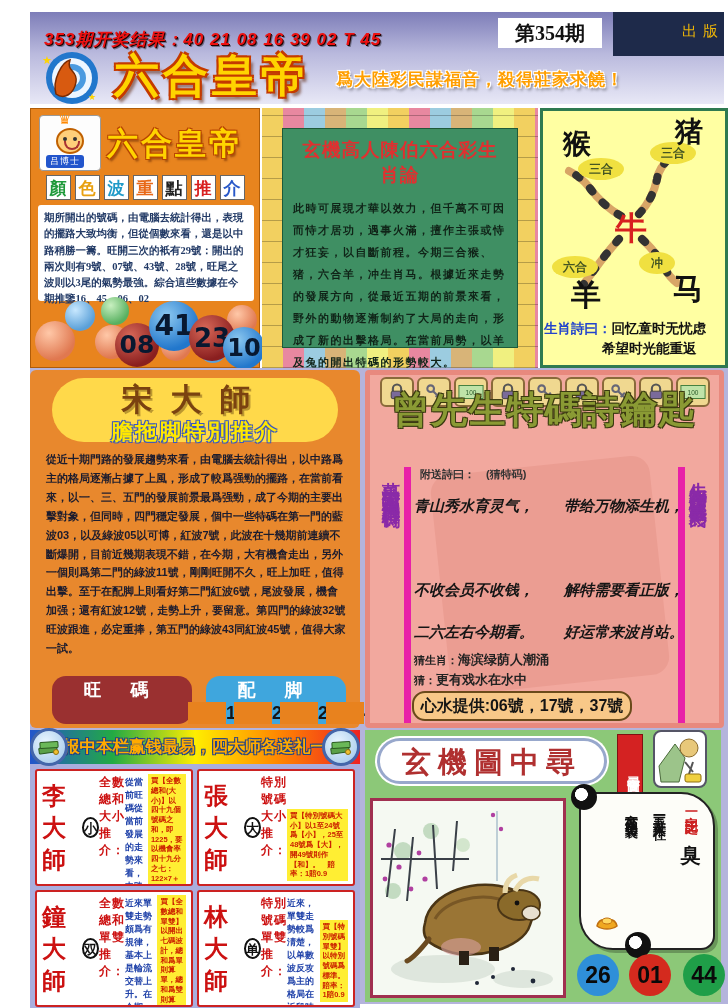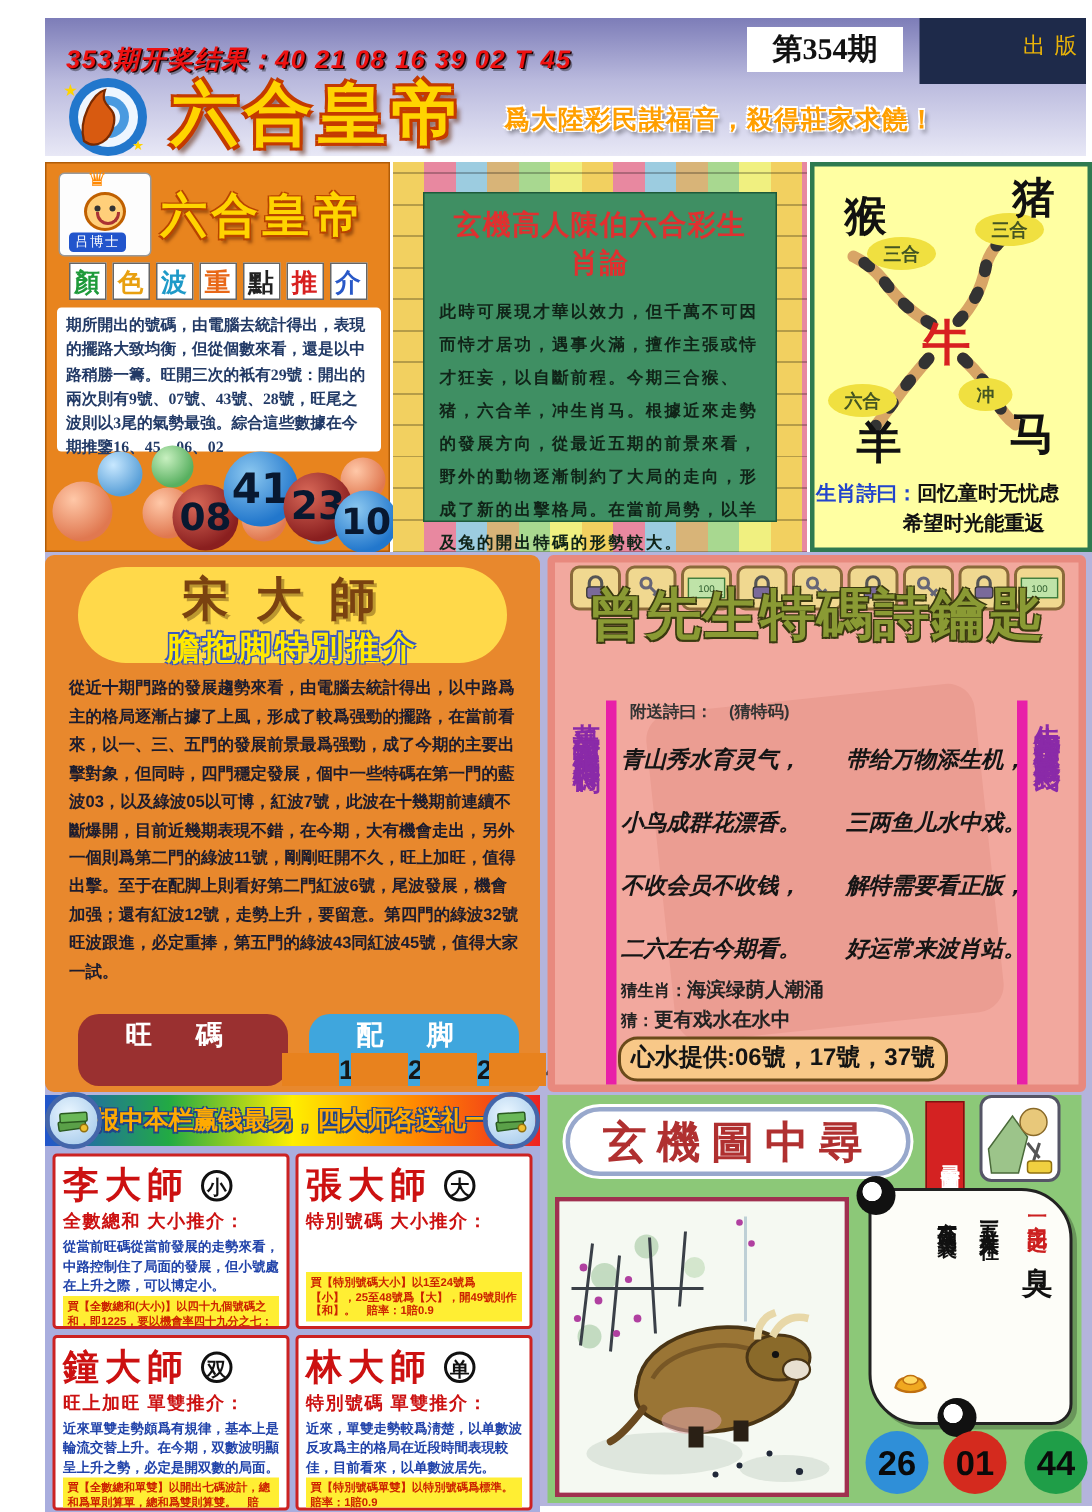--- a/index.html
+++ b/index.html
@@ -149,21 +149,21 @@
     display:flex; align-items:center; justify-content:center; }
   .m-banner-text { font-size:16.5px; font-weight:bold; color:#ffaa00; white-space:nowrap;
     text-shadow:-1px -1px 0 #224488, 1px -1px 0 #224488, -1px 1px 0 #224488, 1px 1px 0 #224488; }
   .money-circle { position:absolute; top:-2px; width:38px; height:38px; border-radius:50%;
     background:radial-gradient(circle at 40% 35%, #eaf6ff, #9cc4e8); border:3px solid #4466aa;
     display:flex; align-items:center; justify-content:center; }
   .money-circle.mc-l { left:0px; } .money-circle.mc-r { right:0px; }
   .m-grid { position:absolute; left:5px; top:39px; width:320px; display:grid;
     grid-template-columns:158px 158px; grid-auto-rows:117px; gap:4px; }
   .m-box { background:#fff; border:2px solid #cc2222; border-radius:3px; padding:3px 5px;
-    display:flex; flex-direction:column; overflow:hidden; }
+    display:flex; flex-direction:row; overflow:hidden; }
   .m-head { display:flex; align-items:center; gap:8px; }
   .m-name { font-size:24px; font-weight:bold; color:#cc1111; letter-spacing:4px;
     font-family:"Liberation Serif", serif; }
   .m-badge { width:21px; height:21px; border:2px solid #111; border-radius:50%;
     font-size:13px; font-weight:bold; text-align:center; line-height:20px; color:#111; }
   .m-sub { font-size:12px; font-weight:bold; color:#cc1111; letter-spacing:1px; }
   .m-body { font-size:9px; line-height:1.45; color:#2244aa; font-weight:bold; margin-top:2px; }
   .m-note { margin-top:auto; background:#ffee33; color:#cc2200; font-size:7.5px;
     line-height:1.3; padding:2px 3px; font-weight:bold; }
 
@@ -384,24 +384,20 @@
     </div>
     <div class="vstrip right">
       <span class="bar"></span>
       <span class="vtxt">先生相贈窺破天機爲彩民</span>
     </div>
     <div class="zeng-intro">附送詩曰：　(猜特码)</div>
     <div class="poem-row" style="top:122px;">
       <span class="poem-cell">青山秀水育灵气，</span>
       <span class="poem-cell">带给万物添生机，</span>
     </div>
-    <div class="poem-row" style="top:164px;">
-      <span class="poem-cell">小鸟成群花漂香。</span>
-      <span class="poem-cell">三两鱼儿水中戏。</span>
-    </div>
     <div class="poem-row" style="top:206px;">
       <span class="poem-cell">不收会员不收钱，</span>
       <span class="poem-cell">解特需要看正版，</span>
     </div>
     <div class="poem-row" style="top:248px;">
       <span class="poem-cell">二六左右今期看。</span>
       <span class="poem-cell">好运常来波肖站。</span>
     </div>
     <div class="zeng-hint" style="top:276px;">
       <span class="hl">猜生肖：</span><span>海滨绿荫人潮涌</span>
@@ -446,21 +442,21 @@
             <span class="m-badge">大</span>
           </div>
         <div class="m-sub">特別號碼 大小推介：</div>
         <div class="m-note">買【特別號碼大小】以1至24號爲【小】，25至48號爲【大】，開49號則作【和】。　賠率：1賠0.9</div>
       </div>
       <div class="m-box">
         <div class="m-head">
             <span class="m-name">鐘大師</span>
             <span class="m-badge">双</span>
           </div>
-        <div class="m-sub">旺上加旺 單雙推介：</div>
+        <div class="m-sub">全數總和 單雙推介：</div>
         <div class="m-body">近來單雙走勢頗爲有規律，基本上是輪流交替上升。在今期，双數波明顯呈上升之勢，必定是開双數的局面。</div>
         <div class="m-note">買【全數總和單雙】以開出七碼波計，總和爲單則算單，總和爲雙則算雙。　賠率：1賠0.9</div>
       </div>
       <div class="m-box">
         <div class="m-head">
             <span class="m-name">林大師</span>
             <span class="m-badge">单</span>
           </div>
         <div class="m-sub">特別號碼 單雙推介：</div>
         <div class="m-body">近來，單雙走勢較爲淸楚，以单數波反攻爲主的格局在近段時間表現較佳，目前看來，以单數波居先。</div>

